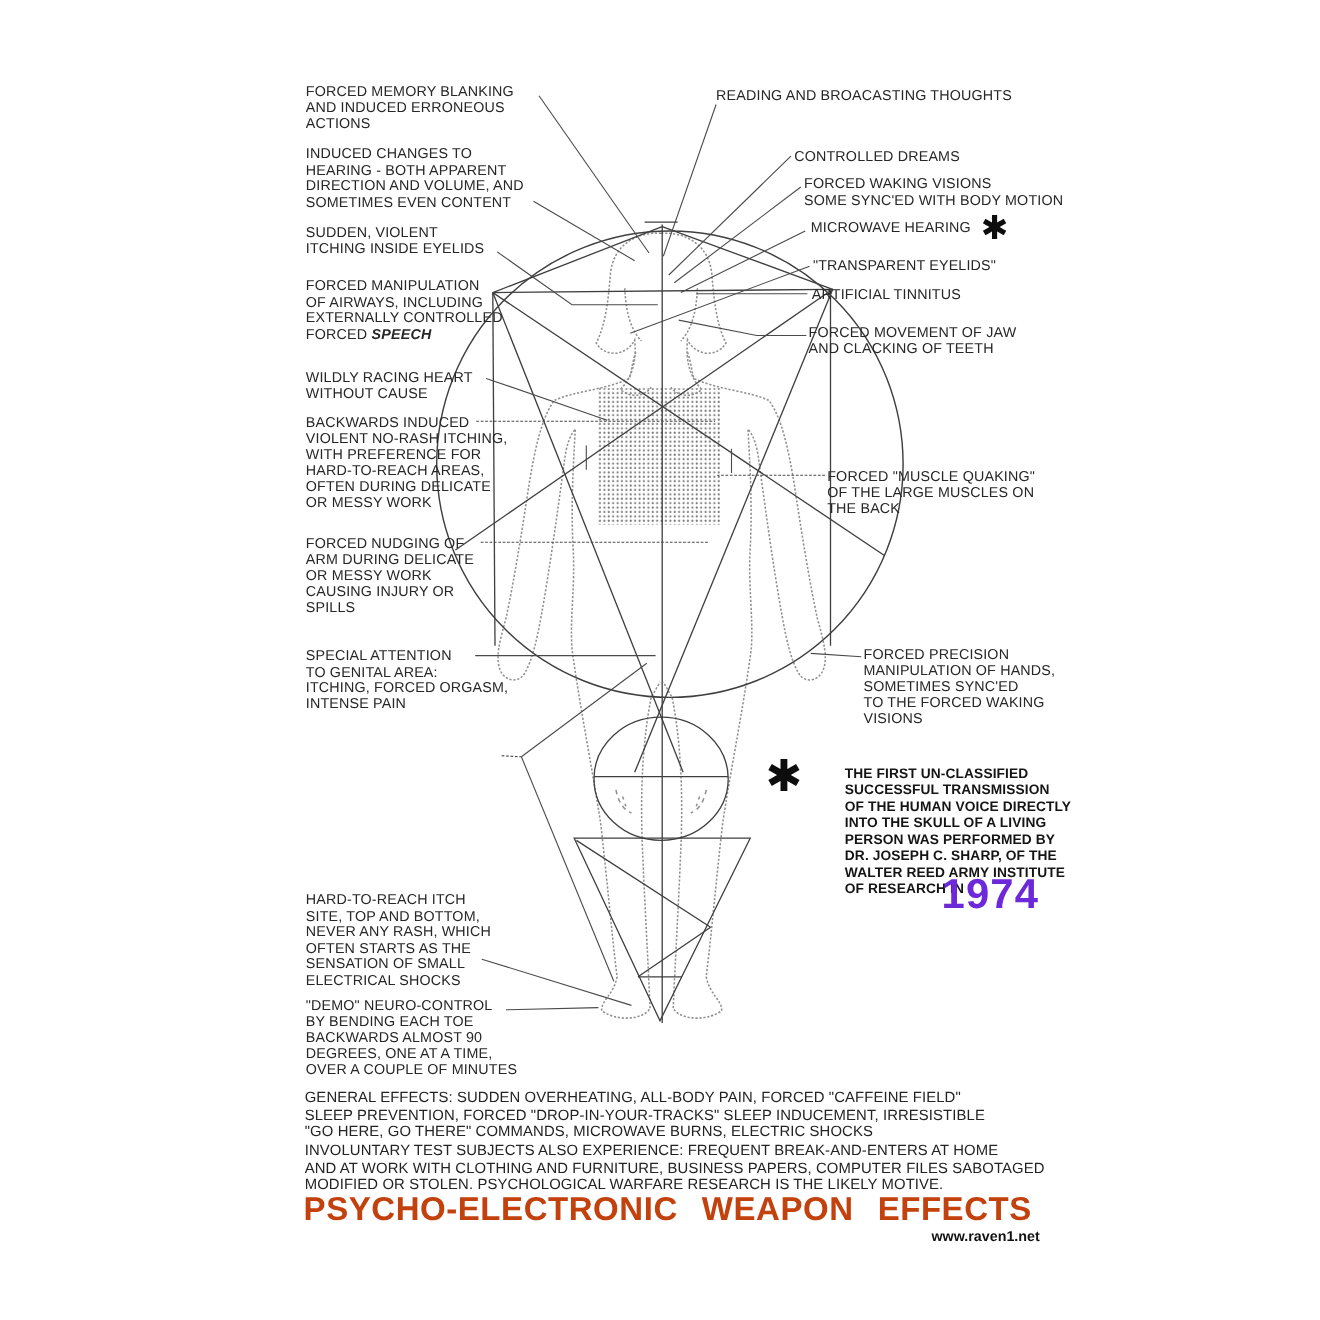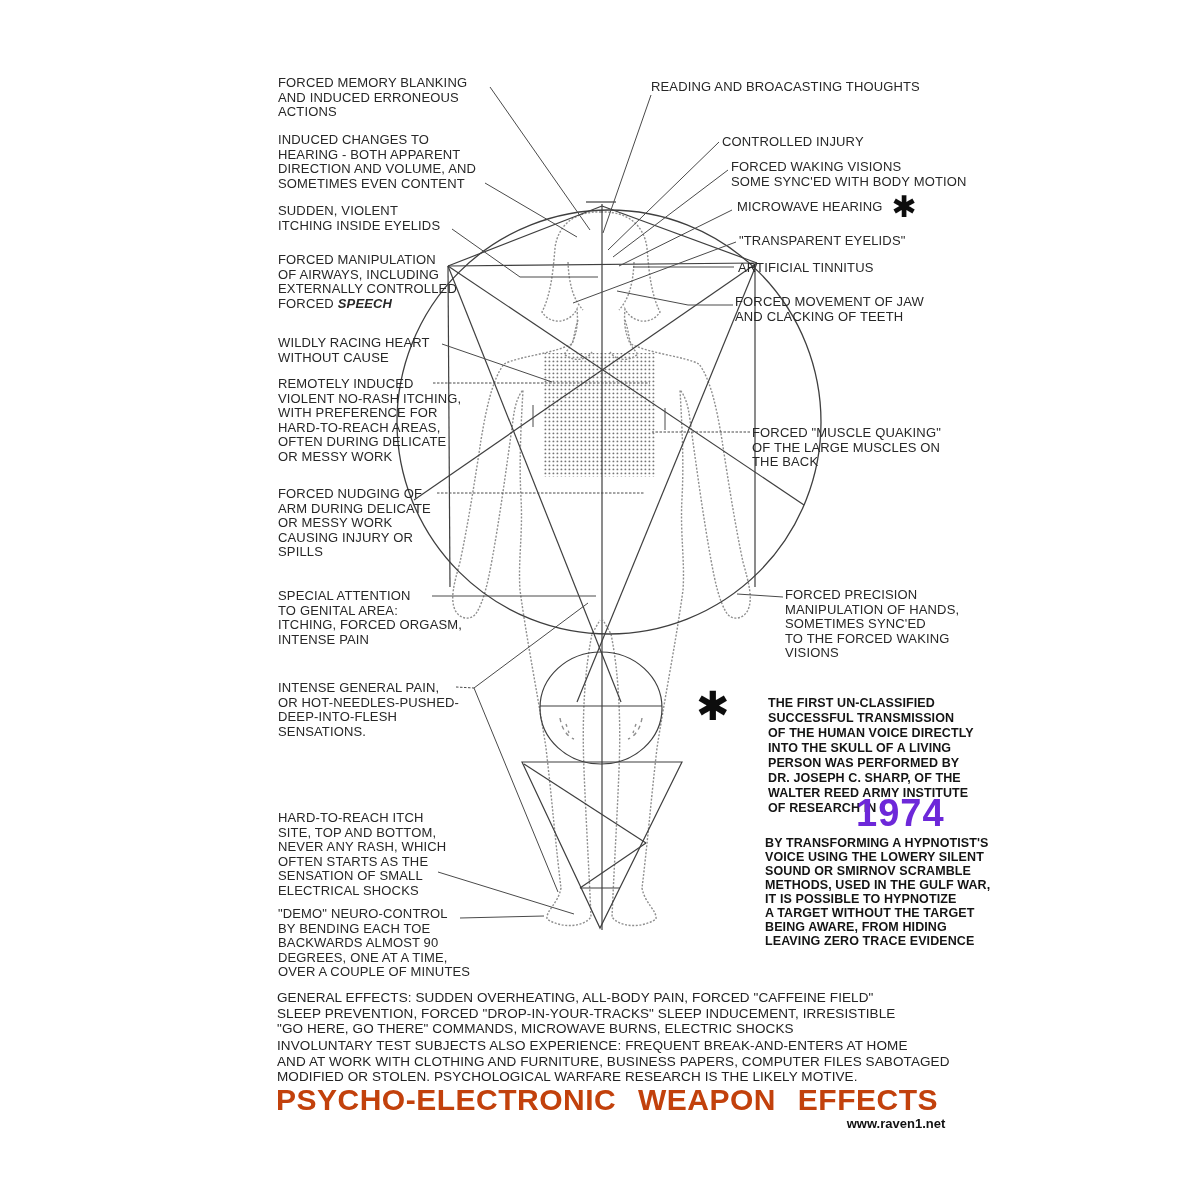--- a/index.html
+++ b/index.html
@@ -139,53 +139,49 @@
 DIRECTION AND VOLUME,  AND
 SOMETIMES EVEN CONTENT</div>
   <div class="lbl" style="left:278px;top:204px">SUDDEN, VIOLENT
 ITCHING INSIDE EYELIDS</div>
   <div class="lbl" style="left:278px;top:253px"><span>FORCED MANIPULATION
 OF AIRWAYS,  INCLUDING
 EXTERNALLY CONTROLLED
 FORCED</span><span class="emph">SPEECH</span></div>
   <div class="lbl" style="left:278px;top:336px">WILDLY RACING HEART
 WITHOUT  CAUSE</div>
-  <div class="lbl" style="left:278px;top:377px">REMOTELY INDUCED
+  <div class="lbl" style="left:278px;top:377px">BACKWARDS INDUCED
 VIOLENT NO-RASH ITCHING,
 WITH PREFERENCE FOR
 HARD-TO-REACH AREAS,
 OFTEN DURING DELICATE
 OR MESSY WORK</div>
   <div class="lbl" style="left:278px;top:487px">FORCED NUDGING OF
 ARM DURING DELICATE
 OR MESSY WORK
 CAUSING INJURY OR
 SPILLS</div>
   <div class="lbl" style="left:278px;top:589px">SPECIAL ATTENTION
 TO GENITAL AREA:
 ITCHING,  FORCED ORGASM,
 INTENSE PAIN</div>
-  <div class="lbl" style="left:278px;top:681px">INTENSE GENERAL PAIN,
-OR HOT-NEEDLES-PUSHED-
-DEEP-INTO-FLESH
-SENSATIONS.</div>
   <div class="lbl" style="left:278px;top:811px">HARD-TO-REACH ITCH
 SITE, TOP AND BOTTOM,
 NEVER ANY RASH, WHICH
 OFTEN STARTS AS THE
 SENSATION OF SMALL
 ELECTRICAL SHOCKS</div>
   <div class="lbl" style="left:278px;top:907px">"DEMO"  NEURO-CONTROL
 BY BENDING EACH TOE
 BACKWARDS  ALMOST  90
 DEGREES, ONE AT A TIME,
 OVER A COUPLE OF MINUTES</div>
 
   <div class="lbl" style="left:651px;top:80px">READING  AND  BROACASTING  THOUGHTS</div>
-  <div class="lbl" style="left:722px;top:135px">CONTROLLED INJURY</div>
+  <div class="lbl" style="left:722px;top:135px">CONTROLLED DREAMS</div>
   <div class="lbl" style="left:731px;top:160px">FORCED WAKING VISIONS
 SOME SYNC'ED WITH BODY MOTION</div>
   <div class="lbl" style="left:737px;top:200px;white-space:nowrap"><span>MICROWAVE HEARING</span><span class="mw-asterisk">✱</span></div>
   <div class="lbl" style="left:739px;top:234px">"TRANSPARENT EYELIDS"</div>
   <div class="lbl" style="left:738px;top:261px">ARTIFICIAL TINNITUS</div>
   <div class="lbl" style="left:735px;top:295px">FORCED MOVEMENT OF JAW
 AND CLACKING OF TEETH</div>
   <div class="lbl" style="left:752px;top:426px">FORCED  "MUSCLE QUAKING"
 OF THE LARGE MUSCLES ON
 THE BACK</div>
@@ -198,28 +194,20 @@
   <div class="asterisk" style="left:696px;top:686px;font-size:40px">✱</div>
   <div class="boldnote" style="left:740px;top:696px">THE FIRST UN-CLASSIFIED
 SUCCESSFUL TRANSMISSION
 OF THE HUMAN VOICE DIRECTLY
 INTO THE SKULL OF A LIVING
 PERSON WAS PERFORMED BY
 DR. JOSEPH C. SHARP, OF THE
 WALTER REED ARMY INSTITUTE
 OF RESEARCH IN</div>
   <div class="year" style="left:856px;top:792px">1974</div>
-  <div class="boldnote" style="left:737px;top:836px;line-height:14px">BY TRANSFORMING A HYPNOTIST'S
-VOICE USING THE LOWERY SILENT
-SOUND OR SMIRNOV SCRAMBLE
-METHODS,  USED IN THE GULF WAR,
-IT IS POSSIBLE TO  HYPNOTIZE
-A TARGET WITHOUT THE TARGET
-BEING AWARE,  FROM HIDING
-LEAVING ZERO TRACE EVIDENCE</div>
 
   <div class="para" style="left:277px;top:990px">GENERAL EFFECTS:    SUDDEN OVERHEATING,    ALL-BODY PAIN,    FORCED "CAFFEINE FIELD"
 SLEEP PREVENTION,    FORCED "DROP-IN-YOUR-TRACKS" SLEEP INDUCEMENT,   IRRESISTIBLE
 "GO HERE, GO THERE" COMMANDS,   MICROWAVE BURNS,  ELECTRIC SHOCKS</div>
   <div class="para" style="left:277px;top:1038px">INVOLUNTARY TEST SUBJECTS ALSO EXPERIENCE:    FREQUENT BREAK-AND-ENTERS AT HOME
 AND AT WORK WITH CLOTHING AND FURNITURE, BUSINESS PAPERS, COMPUTER FILES SABOTAGED
 MODIFIED OR STOLEN.    PSYCHOLOGICAL WARFARE RESEARCH IS THE LIKELY MOTIVE.</div>
 
   <div class="title" style="left:276px;top:1083px">PSYCHO-ELECTRONIC  WEAPON  EFFECTS</div>
   <div class="credit" style="left:836px;top:1116px;width:120px;text-align:center">www.raven1.net</div>

